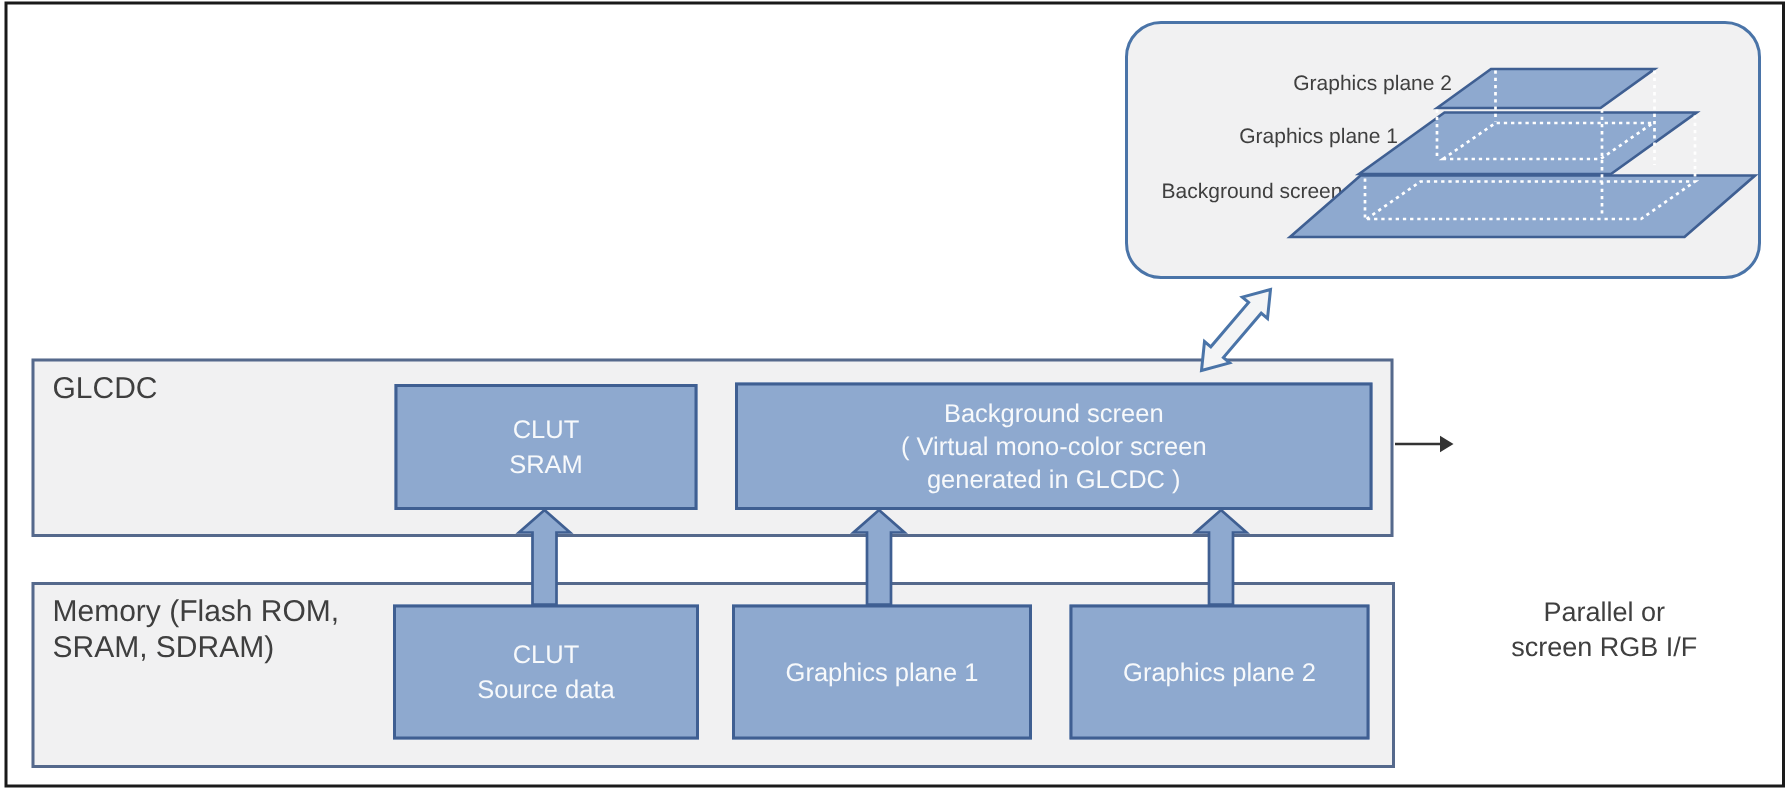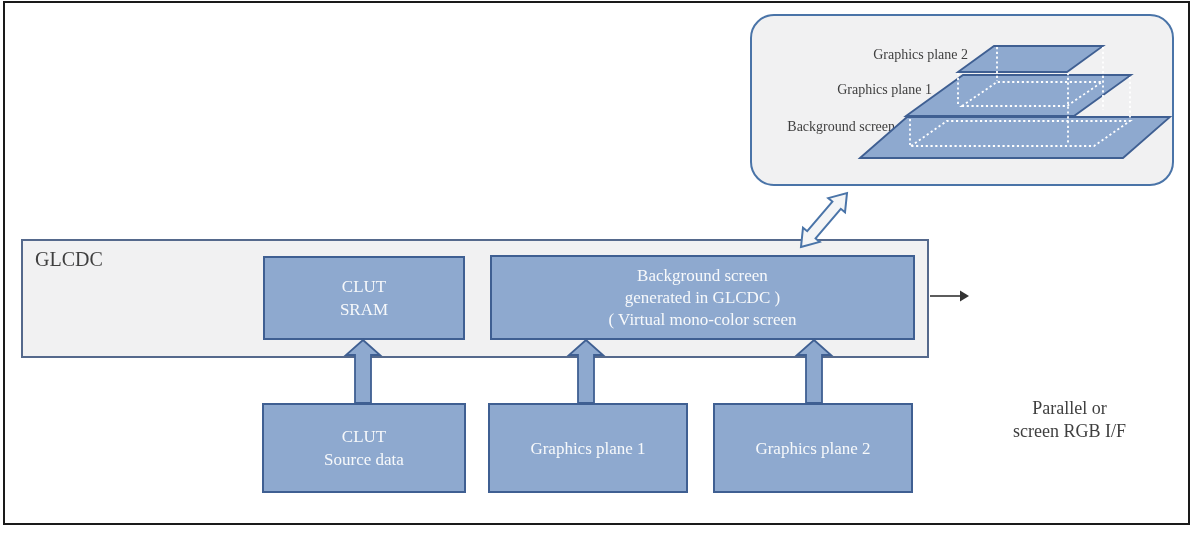--- a/index.html
+++ b/index.html
@@ -3,21 +3,21 @@
 <meta charset="utf-8">
 <style>
   :root{
     --box-fill:#8ea9cf; --box-border:#3f5f92; --box-text:#f7f9fb;
     --container-fill:#f1f1f2; --container-border:#55698c;
     --rounded-border:#4a74a8; --label-text:#3f3f3f;
     --page-border:#1a1a1a; --dotted:#ffffff; --black-arrow:#333333;
     --arrow-fill:#8ea9cf; --arrow-border:#3f5f92; --double-arrow-fill:#f4f5f6;
   }
   html,body{margin:0;padding:0;background:#ffffff;}
-  .page{position:relative;width:1194px;height:533px;font-family:Liberation Serif, serif;overflow:hidden;}
+  .page{position:relative;width:1194px;height:533px;font-family:Liberation Sans, sans-serif;overflow:hidden;}
   .outer-border{position:absolute;left:3px;top:1px;width:1183px;height:520px;border:2px solid var(--page-border);}
   .rounded-panel{position:absolute;left:750px;top:14px;width:420px;height:168px;background:var(--container-fill);border:2px solid var(--rounded-border);border-radius:24px;}
   .plane-label{position:absolute;left:740px;text-align:right;font-size:14px;color:var(--label-text);white-space:nowrap;}
   .l-gp2{top:47px;width:228px;}
   .l-gp1{top:82px;width:192px;}
   .l-bg{top:119px;width:155px;}
   .container{position:absolute;background:var(--container-fill);border:2px solid var(--container-border);box-sizing:border-box;}
   .glcdc-container{left:21px;top:239px;width:908px;height:119px;}
   .memory-container{left:21px;top:388px;width:909px;height:124px;}
   .container-label{position:absolute;left:12px;top:6px;font-size:20px;line-height:24px;color:var(--label-text);}
@@ -50,24 +50,30 @@
 
   <div class="container glcdc-container">
     <div class="container-label">GLCDC</div>
   </div>
   <div class="box clut-sram-box">
     <div>CLUT</div>
     <div>SRAM</div>
   </div>
   <div class="box bg-screen-box">
     <div>Background screen</div>
+    <div>( Virtual mono-color screen</div>
     <div>generated in GLCDC )</div>
-    <div>( Virtual mono-color screen</div>
   </div>
 
+  <div class="container memory-container">
+    <div class="container-label">
+      <div>Memory (Flash ROM,</div>
+      <div>SRAM, SDRAM)</div>
+    </div>
+  </div>
   <div class="box clut-source-box">
     <div>CLUT</div>
     <div>Source data</div>
   </div>
   <div class="box gp1-box">
     <div>Graphics plane 1</div>
   </div>
   <div class="box gp2-box">
     <div>Graphics plane 2</div>
   </div>

